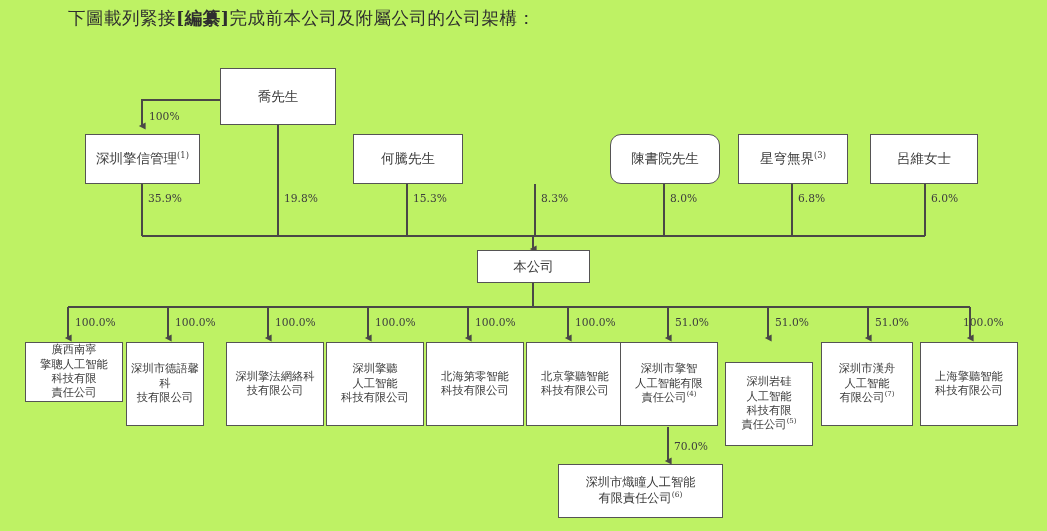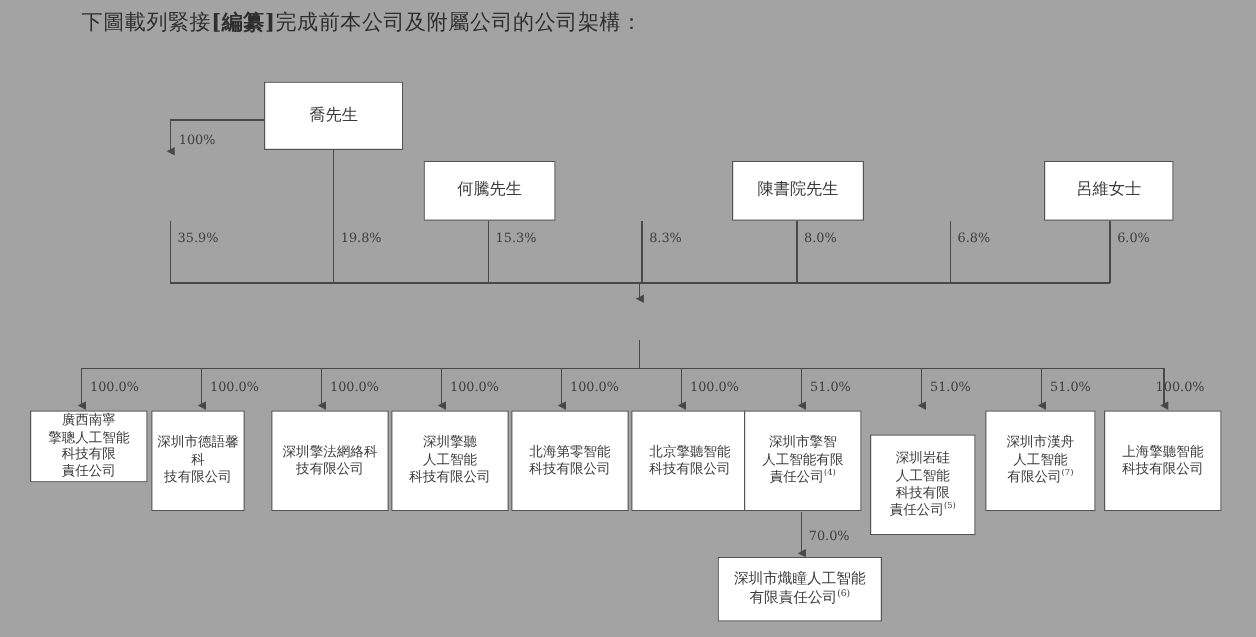--- a/index.html
+++ b/index.html
@@ -6,21 +6,21 @@
   body{
     font-family:"DejaVu Serif","Liberation Serif",serif;
     color:#3a3a3a;
     -webkit-font-smoothing:antialiased;
   }
   #page{
     position:relative;
     width:1047px;
     height:531px;
     overflow:hidden;
-    background:#a3a3a3;
+    background:#bef264;
   }
   #title{
     position:absolute;
     left:68px;
     top:6px;
     font-size:17.5px;
     letter-spacing:.5px;
     color:#2e2e2e;
     white-space:nowrap;
   }
@@ -112,45 +112,54 @@
 
       <path d="M668,427 L668,461" marker-end="url(#ar)"></path>
 
     </g>
   </svg>
 
   <div class="box t-person" style="left:220px; top:68px; width:116px; height:57px;">
     <span class="lbl">喬先生</span>
   </div>
 
+  <div class="box t-person" style="left:85px; top:134px; width:115px; height:50px;">
+    <span class="lbl"><span>深圳擎信管理</span><sup>(1)</sup></span>
+  </div>
 
   <div class="box t-person" style="left:353px; top:134px; width:110px; height:50px;">
     <span class="lbl"><span>何騰先生</span><sup></sup></span>
   </div>
 
 
-  <div class="box t-person" style="left:610px; top:134px; width:110px; height:50px;">
+  <div class="box t-person" style="left:610px; top:134px; width:110px; height:50px;border-radius:11px;">
     <span class="lbl"><span>陳書院先生</span><sup></sup></span>
   </div>
 
+  <div class="box t-person" style="left:738px; top:134px; width:110px; height:50px;">
+    <span class="lbl"><span>星穹無界</span><sup>(3)</sup></span>
+  </div>
 
   <div class="box t-person" style="left:870px; top:134px; width:108px; height:50px;">
     <span class="lbl"><span>呂維女士</span><sup></sup></span>
   </div>
 
   <div class="pct" style="left:149px; top:110px;">100%</div>
 
   <div class="pct" style="left:148px; top:192px;">35.9%</div>
   <div class="pct" style="left:284px; top:192px;">19.8%</div>
   <div class="pct" style="left:413px; top:192px;">15.3%</div>
   <div class="pct" style="left:541px; top:192px;">8.3%</div>
   <div class="pct" style="left:670px; top:192px;">8.0%</div>
   <div class="pct" style="left:798px; top:192px;">6.8%</div>
   <div class="pct" style="left:931px; top:192px;">6.0%</div>
 
+  <div class="box t-company" style="left:477px; top:250px; width:113px; height:33px;">
+    <span class="lbl">本公司</span>
+  </div>
 
   <div class="pct" style="left:75px;  top:316px;">100.0%</div>
   <div class="pct" style="left:175px; top:316px;">100.0%</div>
   <div class="pct" style="left:275px; top:316px;">100.0%</div>
   <div class="pct" style="left:375px; top:316px;">100.0%</div>
   <div class="pct" style="left:475px; top:316px;">100.0%</div>
   <div class="pct" style="left:575px; top:316px;">100.0%</div>
   <div class="pct" style="left:675px; top:316px;">51.0%</div>
   <div class="pct" style="left:775px; top:316px;">51.0%</div>
   <div class="pct" style="left:875px; top:316px;">51.0%</div>
@@ -208,18 +217,18 @@
 有限公司</span><sup>(7)</sup></span>
   </div>
 
   <div class="box t-sub" style="left:920px; top:342px; width:98px; height:84px;">
     <span class="lbl"><span>上海擎聽智能
 科技有限公司</span><sup></sup></span>
   </div>
 
   <div class="pct" style="left:674px; top:440px;">70.0%</div>
 
-  <div class="box t-leaf" style="left:598px; top:464px; width:137px; height:54px;">
+  <div class="box t-leaf" style="left:558px; top:464px; width:165px; height:54px;">
     <span class="lbl"><span>深圳市熾瞳人工智能
 有限責任公司</span><sup>(6)</sup></span>
   </div>
 
 </div>
 
 </body></html>

